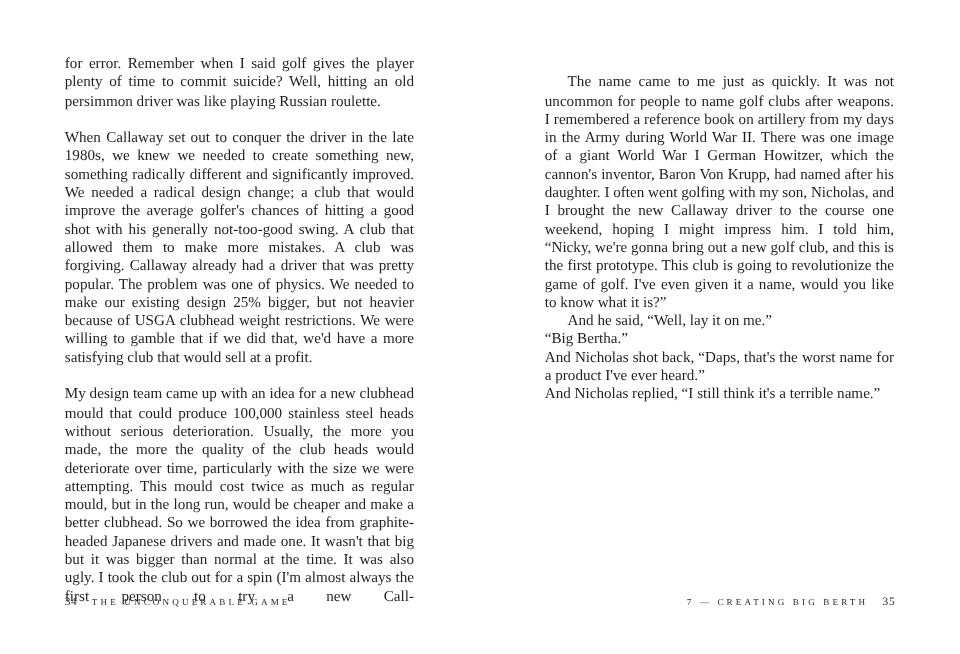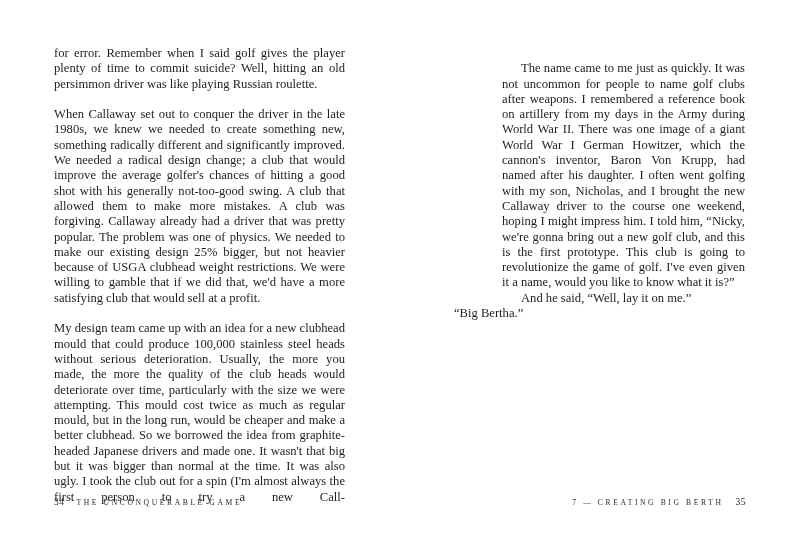--- a/index.html
+++ b/index.html
@@ -31,21 +31,21 @@
       line-height: 15.3px;
       text-align: justify;
       hyphens: manual;
     }
     .page.left .text-block { left: 54px; }
     .page.right .text-block { left: 54px; }
     .para {
       margin: 0;
     }
     .para.gap { margin-top: 15.3px; }
-    .para.indent { text-indent: 19px; margin-left: 48px; }
+    .para.indent { text-indent: 19px; }
     .para.last-left { text-align-last: justify; }
     .footer {
       position: absolute;
       top: 497px;
       font-size: 7.6px;
       letter-spacing: 2.6px;
       text-transform: uppercase;
       color: #2a2a2a;
       white-space: nowrap;
     }
@@ -69,19 +69,21 @@
   <div class="footer">
     <span class="folio">34</span><span class="sep"></span><span>The Unconquerable Game</span>
   </div>
 </div>
 
 <div class="page right">
   <div class="text-block">
     <p class="para gap indent">The name came to me just as quickly. It was not uncommon for people to name golf clubs after weapons. I remembered a reference book on artillery from my days in the Army during World War II. There was one image of a giant World War I German Howitzer, which the cannon's inventor, Baron Von Krupp, had named after his daughter. I often went golfing with my son, Nicholas, and I brought the new Callaway driver to the course one weekend, hoping I might impress him. I told him, “Nicky, we're gonna bring out a new golf club, and this is the first prototype. This club is going to revolutionize the game of golf. I've even given it a name, would you like to know what it is?”</p>
     <p class="para indent">And he said, “Well, lay it on me.”</p>
     <p class="para">“Big Bertha.”</p>
+    <p class="para">And Nicholas shot back, “Daps, that's the worst name for a product I've ever heard.”</p>
+    <p class="para">And Nicholas replied, “I still think it's a terrible name.”</p>
   </div>
   <div class="footer">
     <span>7</span>
     <span>—</span>
     <span>Creating Big Berth</span><span class="sep"></span><span class="folio">35</span>
   </div>
 </div>
 
 </body></html>

